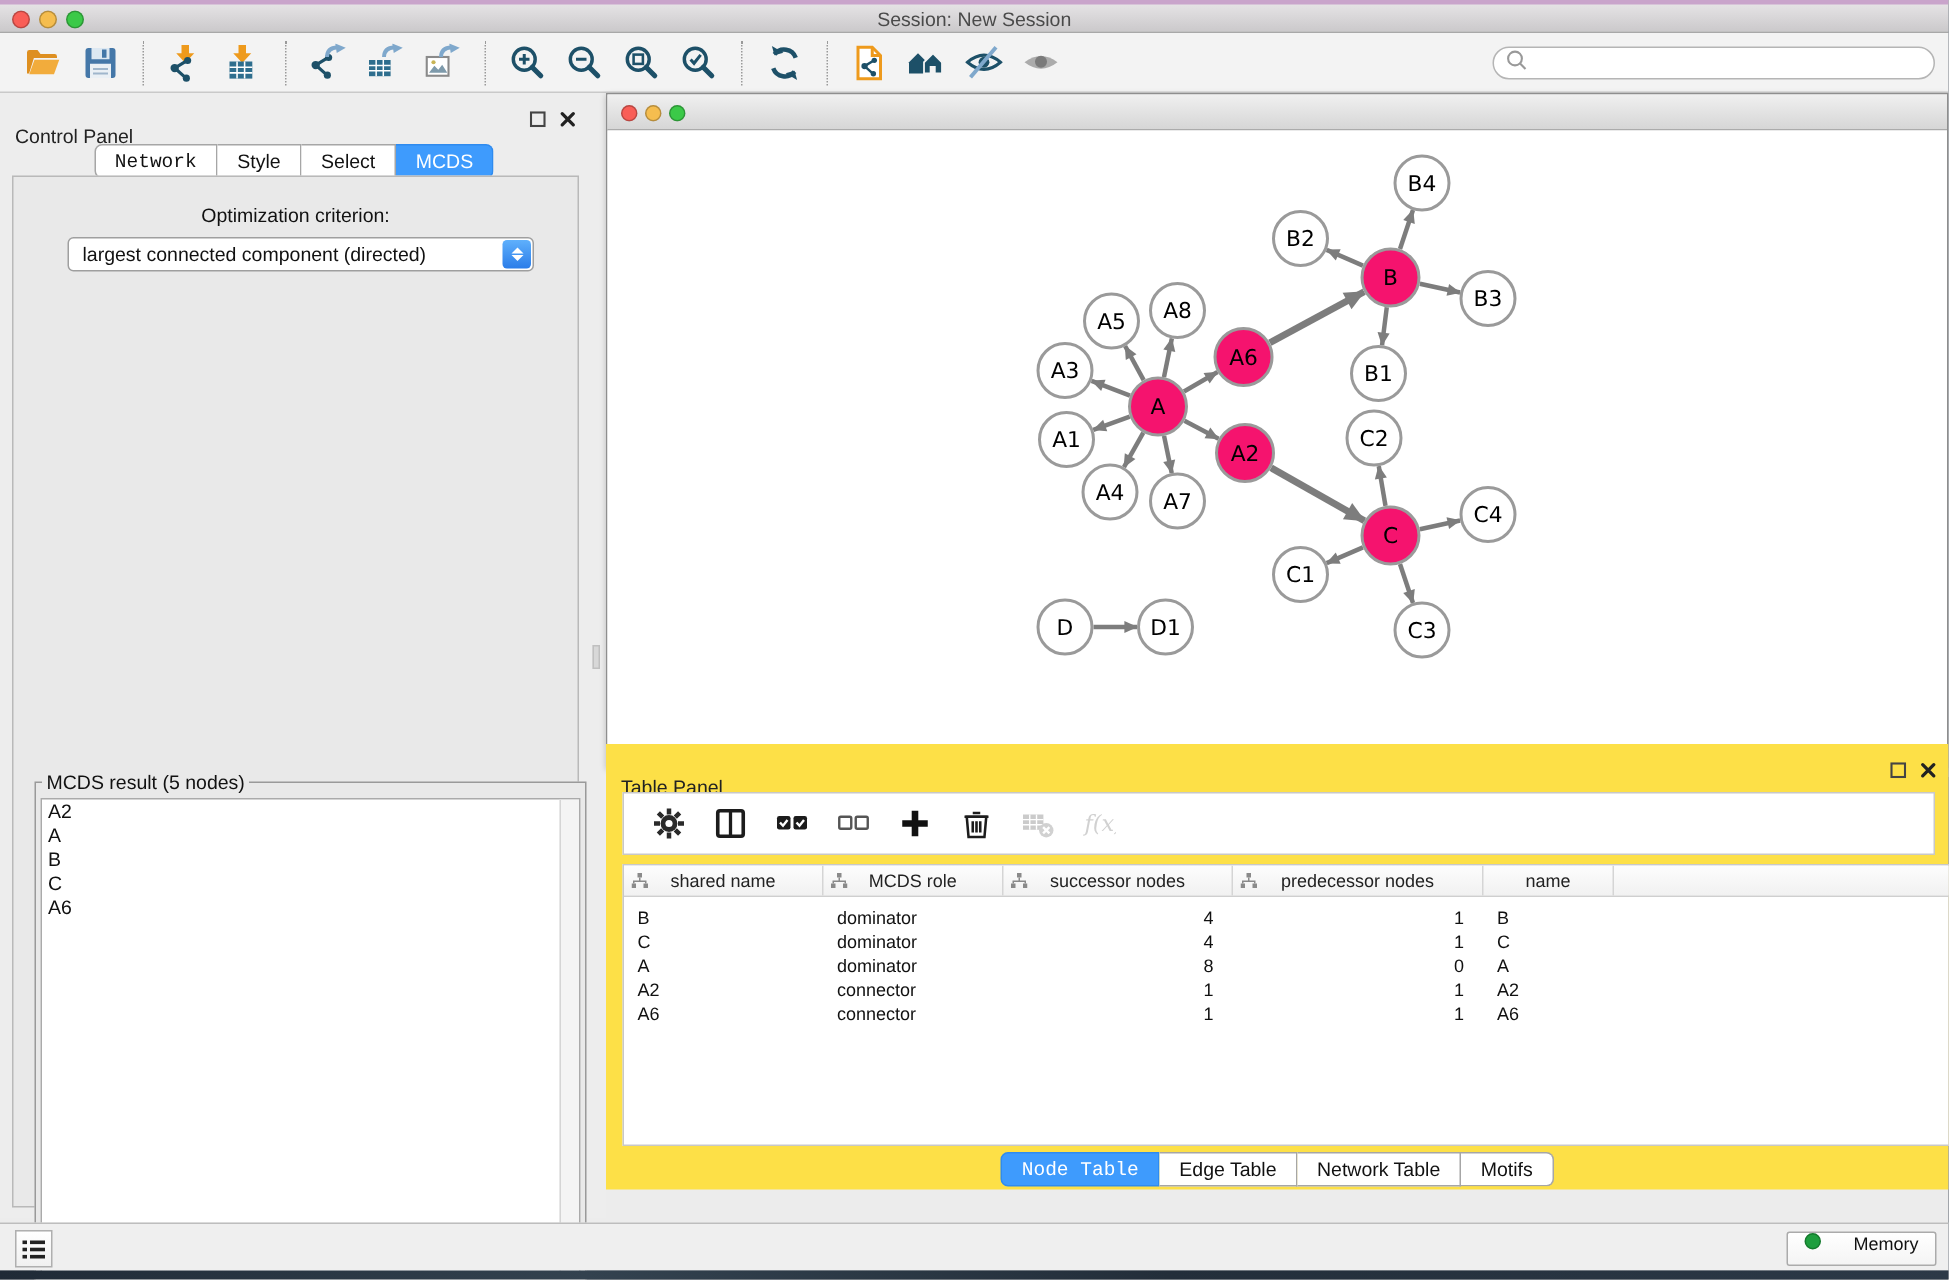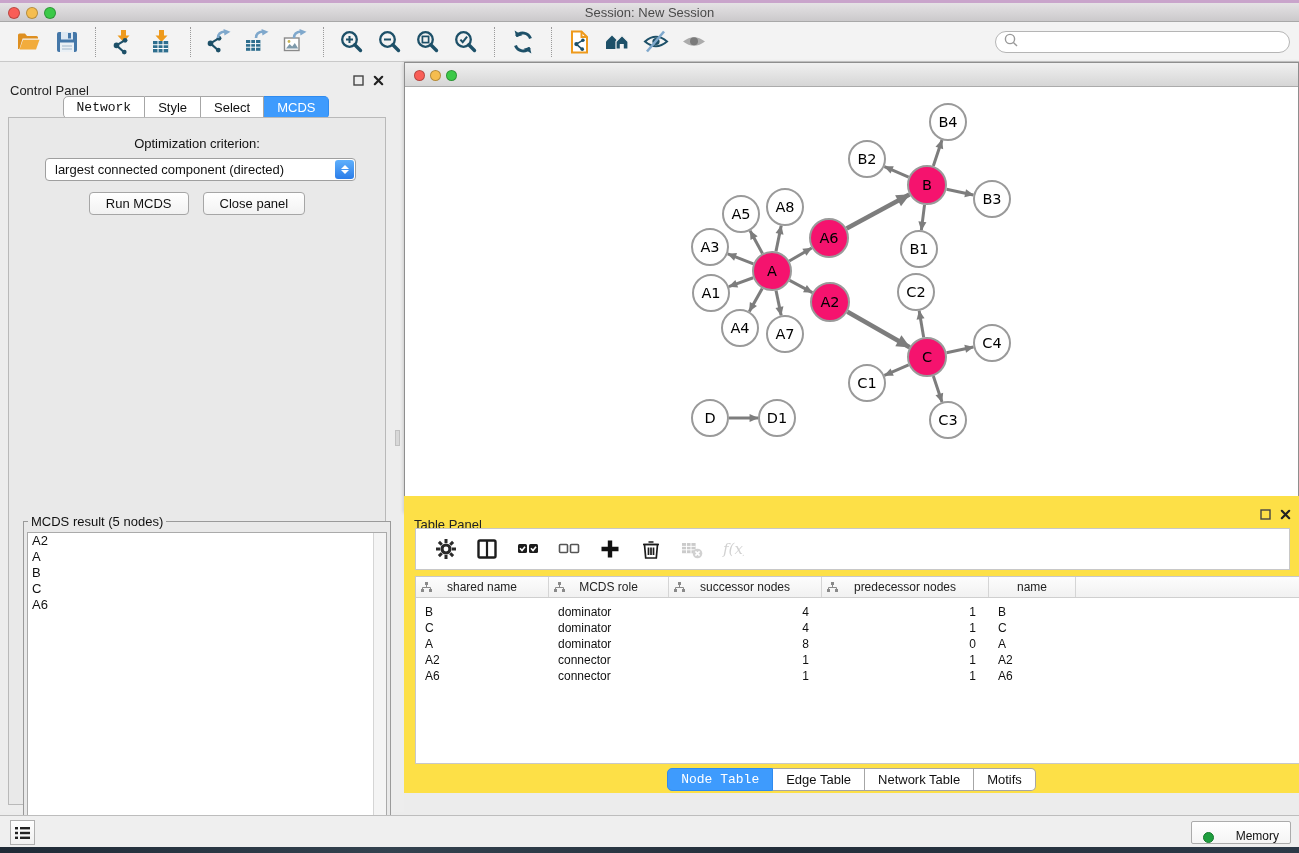--- a/index.html
+++ b/index.html
@@ -95,21 +95,21 @@
   .td.right { padding-right:13px; text-align:right; }
   .tbody { padding-top:6px; }
   #tp-tabs { position:absolute; left:0; top:272px; width:100%; display:flex; justify-content:center; }
 
   
   #status-bar { position:absolute; left:0; top:815px; width:1299px; height:32px;
     background:#EFEFEF; border-top:1px solid #BDBDBD; }
   #list-btn { position:absolute; left:10px; top:4px; width:25px; height:25px;
     background:linear-gradient(#fff,#F0F0F0); border:1px solid #AFAFAF; display:flex; align-items:center; justify-content:center; }
   #memory-btn { position:absolute; right:8px; top:5px; height:23px; background:linear-gradient(#fff,#F4F4F4);
-    border:1px solid #ABABAB; border-radius:2px; display:flex; align-items:flex-end; gap:22px; padding:0 11px; font-size:12px; color:#111; }
+    border:1px solid #ABABAB; border-radius:2px; display:flex; align-items:flex-start; gap:22px; padding:0 11px; font-size:12px; color:#111; }
   #memory-btn .dot { width:11px; height:11px; border-radius:50%; background:#1E9E3E; border:1px solid #157A2D; }
 
   #desktop-strip { position:absolute; left:0; top:847px; width:1299px; height:6px;
     background:linear-gradient(90deg,#1f2a36,#33424f 30%,#232e3a 60%,#2c3947); }
 </style>
 </head>
 <body>
 
 <div id="app">
 
@@ -307,24 +307,20 @@
         <div class="seg active">MCDS</div>
       </div>
     <div id="cp-content">
       <div id="opt-label">Optimization criterion:</div>
       <div id="criterion">
         <span>largest connected component (directed)</span>
         <span class="stepper">
             <span class="up"></span>
             <span class="dn"></span>
           </span>
-      </div>
-      <div class="cp-buttons">
-        <button class="mac-btn">Run MCDS</button>
-        <button class="mac-btn">Close panel</button>
       </div>
       <fieldset id="result-box">
         <legend>MCDS result (5 nodes)</legend>
         <div id="result-list">
           <div id="result-items">
               <div class="result-item">A2</div>
               <div class="result-item">A</div>
               <div class="result-item">B</div>
               <div class="result-item">C</div>
               <div class="result-item">A6</div>

